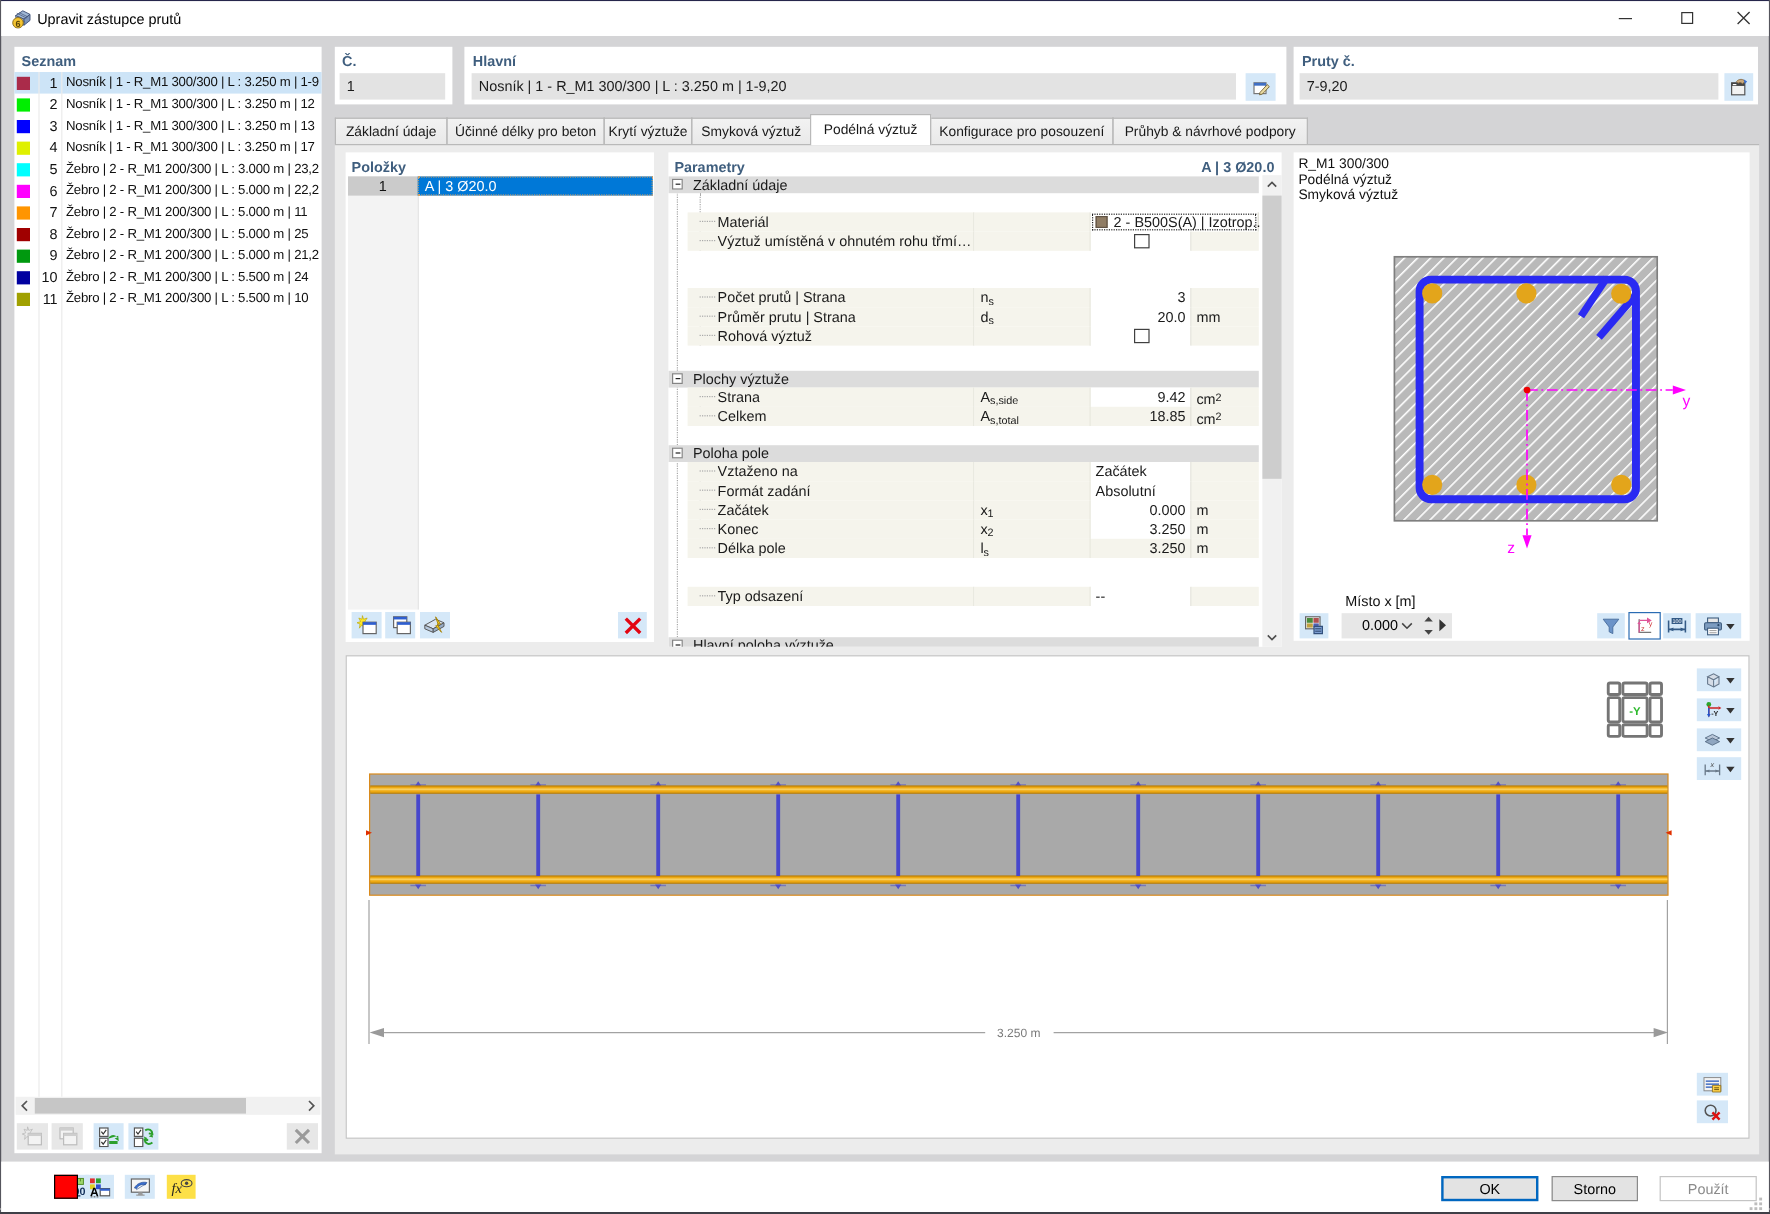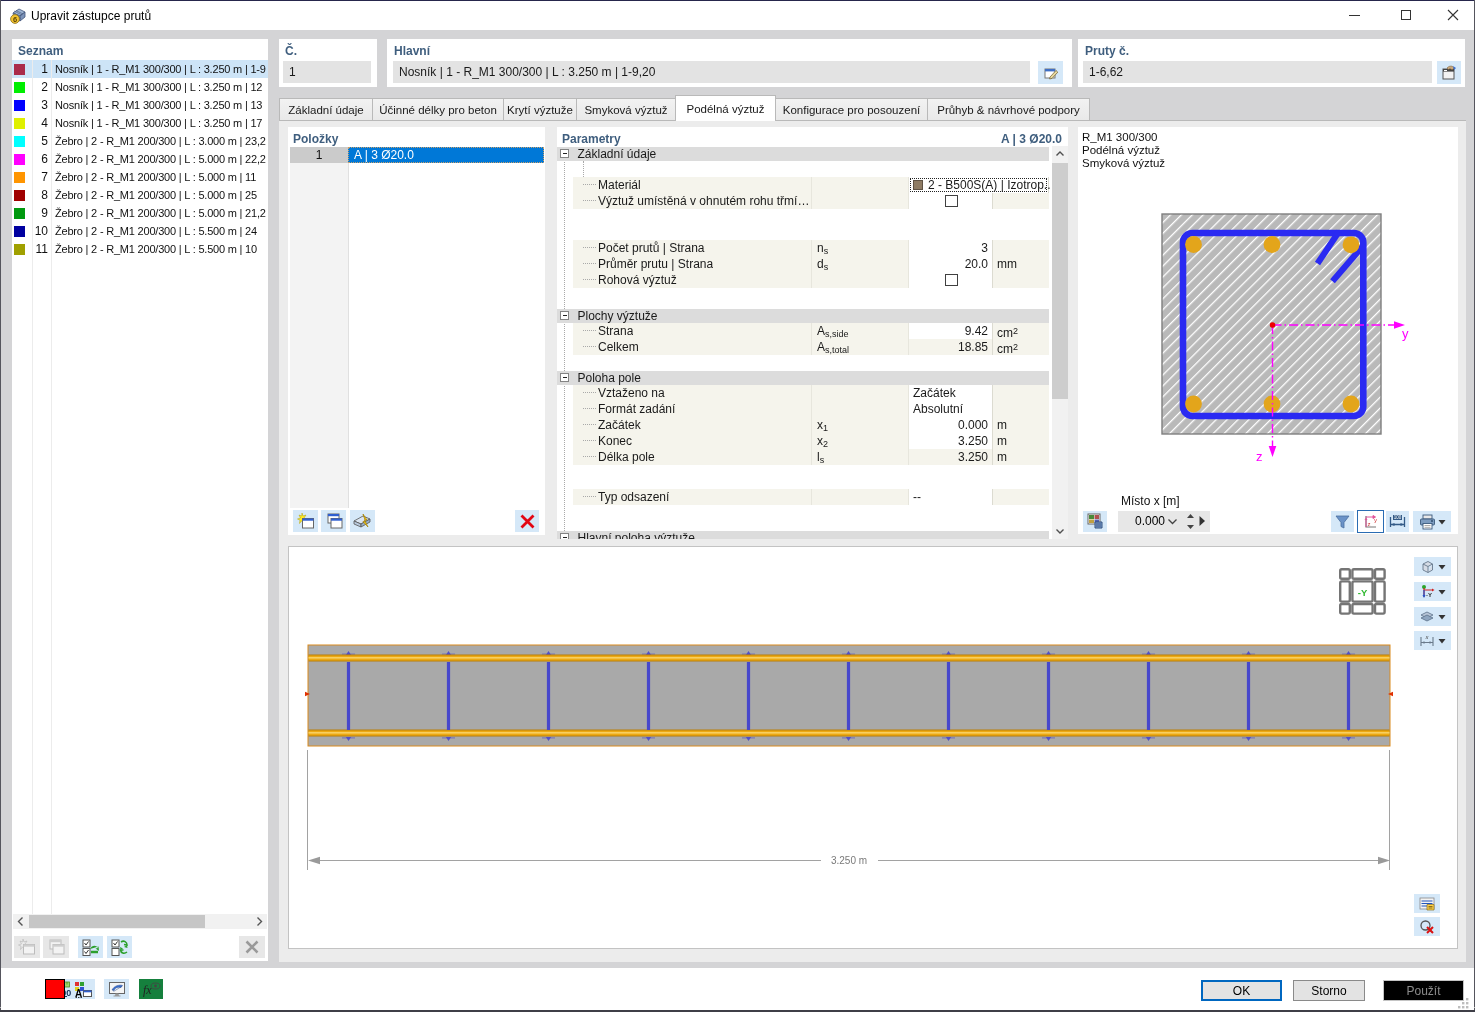--- a/index.html
+++ b/index.html
@@ -130,21 +130,21 @@
 <div class="btnb" style="left:1038px;top:61px;width:25px;height:23px;">
 <svg width="16" height="16" viewBox="0 0 16 16">
       <rect x="2" y="4" width="10" height="9" fill="#fff" stroke="#777"></rect>
       <rect x="2" y="4" width="10" height="2.4" fill="#3f6fc4"></rect>
       <path d="M7 12 L13 5.5 L14.8 7.2 L9 13.4 L6.6 14Z" fill="#e8d9a0" stroke="#6b5b2a" stroke-width="0.7"></path>
     </svg>
 </div>
 
 <div class="panel" style="left:1078px;top:39px;width:387px;height:48px;"></div>
 <div class="abs hdr" style="left:1085px;top:44px;">Pruty č.</div>
-<div class="fld" style="left:1083px;top:61px;width:349px;height:22px;">1-6,62</div>
+<div class="fld" style="left:1083px;top:61px;width:349px;height:22px;">7-9,20</div>
 <div class="btnb" style="left:1437px;top:61px;width:24px;height:23px;">
 <svg width="17" height="17" viewBox="0 0 17 17">
       <rect x="2" y="5" width="11" height="10" fill="#f2f2f2" stroke="#555"></rect>
       <rect x="2" y="5" width="11" height="2.6" fill="#444"></rect>
       <rect x="3" y="6" width="3" height="1" fill="#fff"></rect>
       <path d="M6 4 C8 1.5 12 1.5 13 4 L11 6 C10 4.5 8 4.5 7.5 5.5 Z" fill="#caa87c" stroke="#7a5c34" stroke-width="0.6"></path>
       <path d="M12 2 L15 4 L13 6 Z" fill="#3a6fd0"></path>
     </svg>
 </div>
 
@@ -658,21 +658,21 @@
       </svg>
   </div>
   <div class="btnb" style="left:104px;top:979px;width:25px;height:20px;">
     <svg width="18" height="17" viewBox="0 0 18 17">
         <rect x="1.5" y="1.5" width="15" height="11" fill="#f5f5f5" stroke="#666" stroke-width="1"></rect>
         <path d="M4 9 C6 4.5 12 3.5 14.5 4.5 L13 6.5 C10 5.8 7 6.5 6 9.5 Z" fill="#3a6fd0" stroke="#24488c" stroke-width="0.5"></path>
         <path d="M5.5 10.5 L13.5 5.5" stroke="#24488c" stroke-width="0.5"></path>
         <path d="M7.5 12.5 L10.5 12.5 L11 14.5 L12.5 14.5 L12.5 15.5 L5.5 15.5 L5.5 14.5 L7 14.5 Z" fill="#999"></path>
       </svg>
   </div>
-  <div class="abs" style="left:139px;top:979px;width:24px;height:20px;background:#15803d;display:flex;align-items:center;justify-content:center;">
+  <div class="abs" style="left:139px;top:979px;width:24px;height:20px;background:#fde047;display:flex;align-items:center;justify-content:center;">
     <svg width="19" height="16" viewBox="0 0 19 16">
         <text x="1" y="13" font-size="12" font-style="italic" font-family="Liberation Serif" fill="#222">fx</text>
         <ellipse cx="13.5" cy="5" rx="4.5" ry="3" fill="none" stroke="#444" stroke-width="0.9"></ellipse>
         <circle cx="13.5" cy="5" r="1.4" fill="#444"></circle>
       </svg>
   </div>
 </div>
 <div id="lefttoolbar">
   <div class="abs" style="left:14px;top:936px;width:26px;height:22px;background:#e7e7e7;display:flex;align-items:center;justify-content:center;">
     <svg width="18" height="18" viewBox="0 0 18 18" opacity="0.55">
@@ -709,21 +709,21 @@
       </svg>
   </div>
   <div class="abs" style="left:239px;top:936px;width:26px;height:22px;background:#e7e7e7;display:flex;align-items:center;justify-content:center;">
     <svg width="14" height="14" viewBox="0 0 14 14">
         <path d="M1.5 1.5 L12.5 12.5 M12.5 1.5 L1.5 12.5" stroke="#9a9a9a" stroke-width="2.6"></path>
       </svg>
   </div>
 </div>
 <div class="abs" style="left:1201px;top:980px;width:81px;height:21px;background:#e3e3e3;border:2px solid #0067c0;color:#000;display:flex;align-items:center;justify-content:center;">OK</div>
 <div class="abs" style="left:1293px;top:980px;width:72px;height:21px;background:#e3e3e3;border:1px solid #8a8a8a;color:#000;display:flex;align-items:center;justify-content:center;">Storno</div>
-<div class="abs" style="left:1383px;top:980px;width:81px;height:21px;background:#000000;border:1px solid #c4c4c4;color:#8b8b8b;display:flex;align-items:center;justify-content:center;">Použít</div>
+<div class="abs" style="left:1383px;top:980px;width:81px;height:21px;background:#ffffff;border:1px solid #c4c4c4;color:#8b8b8b;display:flex;align-items:center;justify-content:center;">Použít</div>
 <svg class="abs" style="left:1457px;top:997px;" width="13" height="13" viewBox="0 0 13 13">
     <g fill="#bdbdbd">
       <rect x="9" y="1" width="2.4" height="2.4"></rect>
       <rect x="5" y="5" width="2.4" height="2.4"></rect>
       <rect x="9" y="5" width="2.4" height="2.4"></rect>
       <rect x="1" y="9" width="2.4" height="2.4"></rect>
       <rect x="5" y="9" width="2.4" height="2.4"></rect>
       <rect x="9" y="9" width="2.4" height="2.4"></rect>
     </g>
   </svg>

